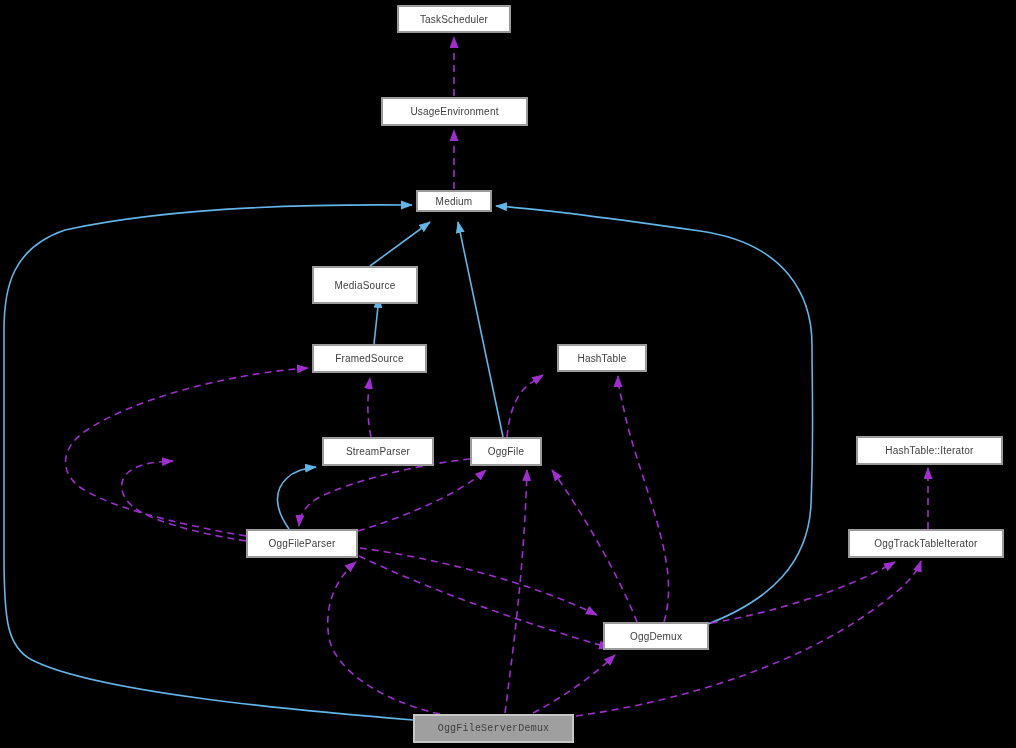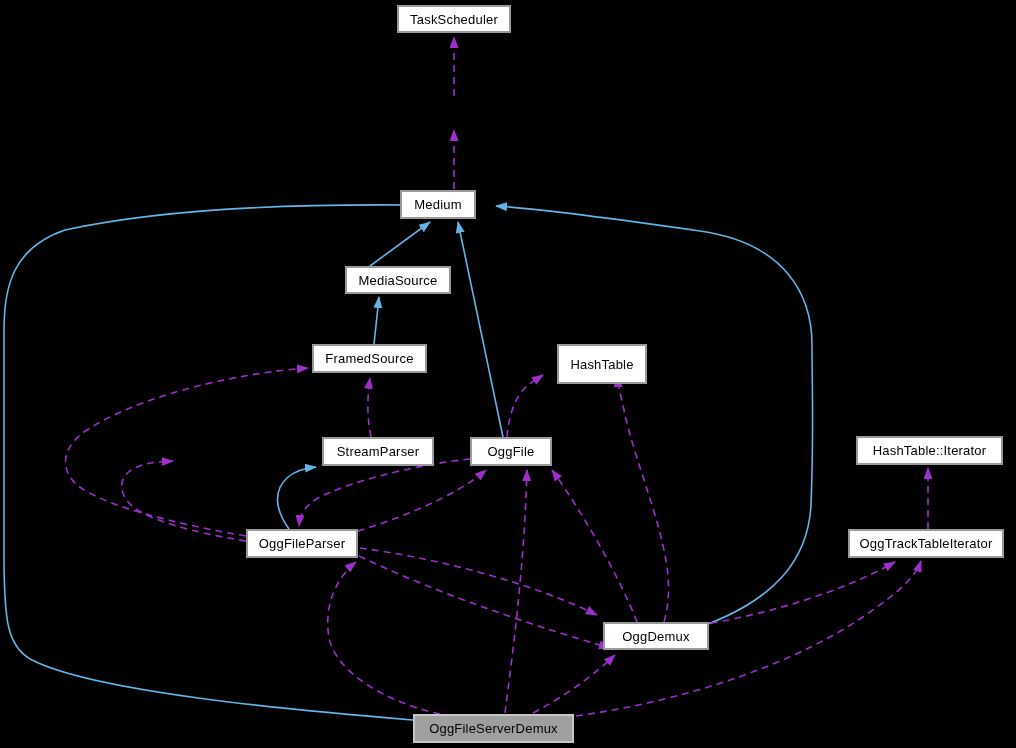--- a/index.html
+++ b/index.html
@@ -1,22 +1,22 @@
 <!DOCTYPE html>
 <html><head>
 <meta charset="utf-8">
 <style>
   html,body{margin:0;padding:0;background:#000;}
   #canvas{position:relative;width:1016px;height:748px;background:#000000;
           font-family:"Liberation Sans","DejaVu Sans",sans-serif;overflow:hidden;}
   #edges{position:absolute;left:0;top:0;width:1016px;height:748px;}
   .node{position:absolute;box-sizing:border-box;background:#ffffff;border:2px solid #9a9a9a;
-        color:#000000;display:flex;align-items:center;justify-content:center;
-        font-size:13px;letter-spacing:.2px;white-space:nowrap;z-index:2;cursor:pointer;}
-  .node.current{background:#9f9f9f;border-color:#c6c6c6;cursor:default;}
+        color:#404040;display:flex;align-items:center;justify-content:center;
+        font-size:10px;letter-spacing:.2px;white-space:nowrap;z-index:2;cursor:pointer;}
+  .node.current{background:#9f9f9f;border-color:#c6c6c6;cursor:default;font-family:Liberation Mono, monospace;}
   .e-inherit{stroke:#63b4e7;stroke-width:1.6;fill:none;}
   .e-use{stroke:#9e2ecd;stroke-width:1.6;fill:none;stroke-dasharray:7 5;}
 </style>
 </head>
 <body>
 
 <div id="canvas">
 
   <svg id="edges" viewBox="0 0 1016 748">
     <defs>
@@ -49,25 +49,26 @@
     <path class="e-use" d="M 928,529 L 928,468" marker-end="url(#arrP)"></path>
     <path class="e-use" d="M 360,548 C 435,558 530,582 597,615" marker-end="url(#arrP)"></path>
     <path class="e-use" d="M 359,556 C 430,590 520,622 610,648" marker-end="url(#arrP)"></path>
     <path class="e-use" d="M 533,713 C 562,698 593,676 615,655" marker-end="url(#arrP)"></path>
     <path class="e-use" d="M 440,714 C 385,702 336,672 329,638 C 324,608 334,580 356,562" marker-end="url(#arrP)"></path>
     <path class="e-use" d="M 246,541 C 195,533 148,520 132,506 C 117,492 119,477 133,469 C 143,463 155,462 173,461" marker-end="url(#arrP)"></path>
     <path class="e-use" d="M 246,536 C 175,524 100,505 76,484 C 60,469 62,448 84,432 C 130,400 225,374 308,368" marker-end="url(#arrP)"></path>
   </svg>
 
   <div class="node" style="left:397px;top:5px;width:114px;height:28px">TaskScheduler</div>
-  <div class="node" style="left:400px;top:190px;width:76px;height:29px">Medium</div>
-  <div class="node" style="left:345px;top:266px;width:106px;height:28px">MediaSource</div>
+  <div class="node" style="left:381px;top:97px;width:147px;height:29px">UsageEnvironment</div>
+  <div class="node" style="left:416px;top:190px;width:76px;height:22px">Medium</div>
+  <div class="node" style="left:312px;top:266px;width:106px;height:38px">MediaSource</div>
   <div class="node" style="left:322px;top:437px;width:112px;height:29px">StreamParser</div>
   <div class="node" style="left:312px;top:344px;width:115px;height:29px">FramedSource</div>
-  <div class="node" style="left:470px;top:437px;width:82px;height:29px">OggFile</div>
-  <div class="node" style="left:557px;top:344px;width:90px;height:40px">HashTable</div>
+  <div class="node" style="left:470px;top:437px;width:72px;height:29px">OggFile</div>
+  <div class="node" style="left:557px;top:344px;width:90px;height:28px">HashTable</div>
   <div class="node" style="left:246px;top:529px;width:112px;height:29px">OggFileParser</div>
   <div class="node" style="left:856px;top:436px;width:147px;height:29px">HashTable::Iterator</div>
   <div class="node" style="left:848px;top:529px;width:156px;height:29px">OggTrackTableIterator</div>
   <div class="node" style="left:603px;top:622px;width:106px;height:28px">OggDemux</div>
   <div class="node current" style="left:413px;top:714px;width:161px;height:29px">OggFileServerDemux</div>
 
 </div>
 
 </body></html>

